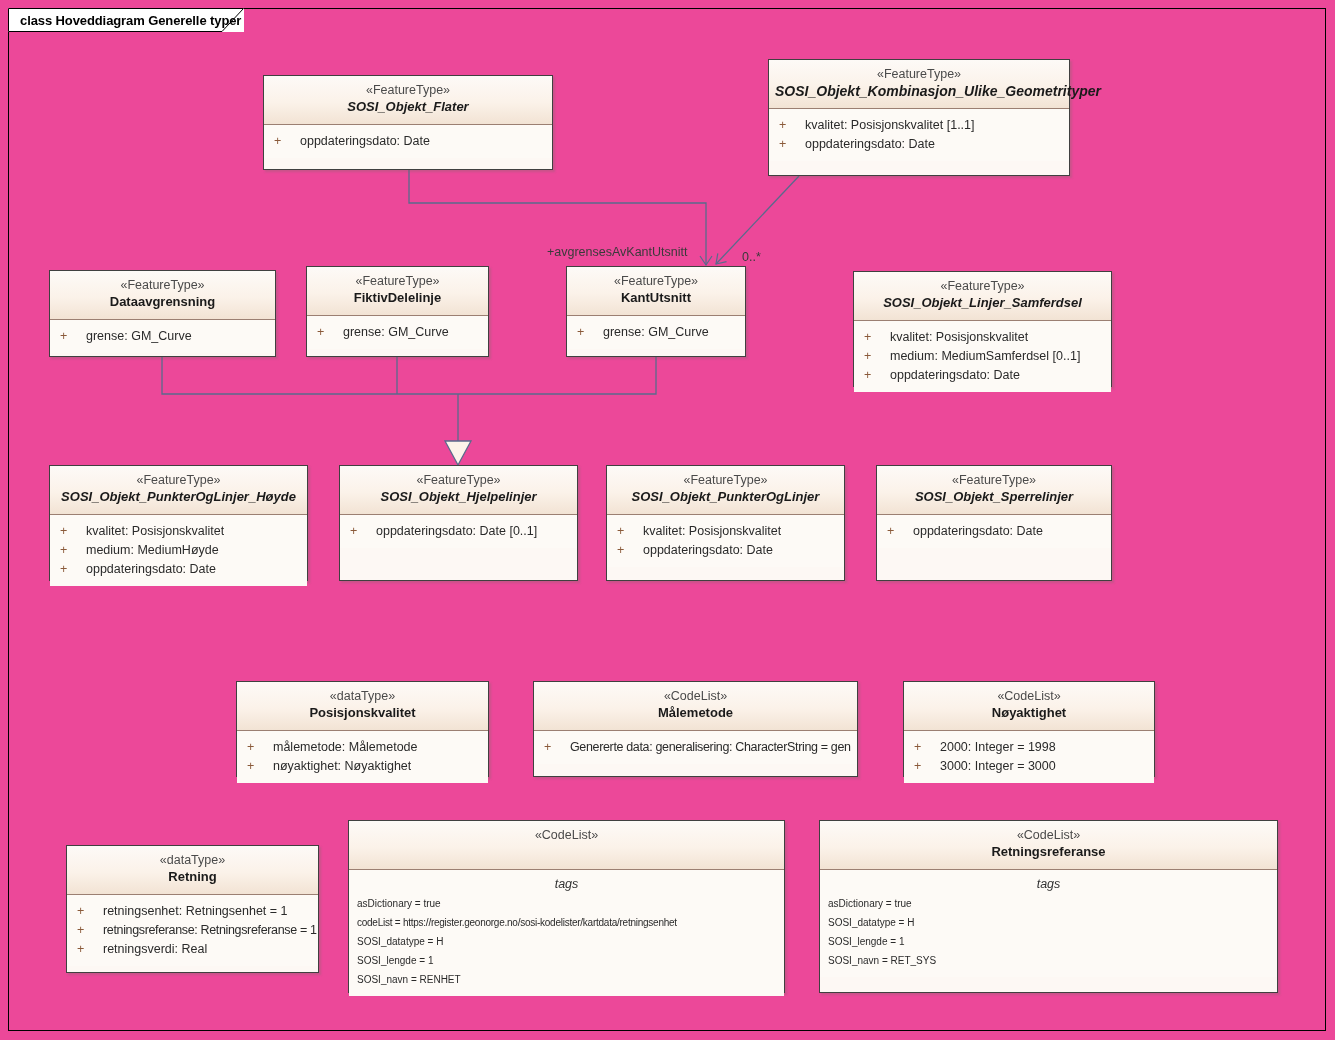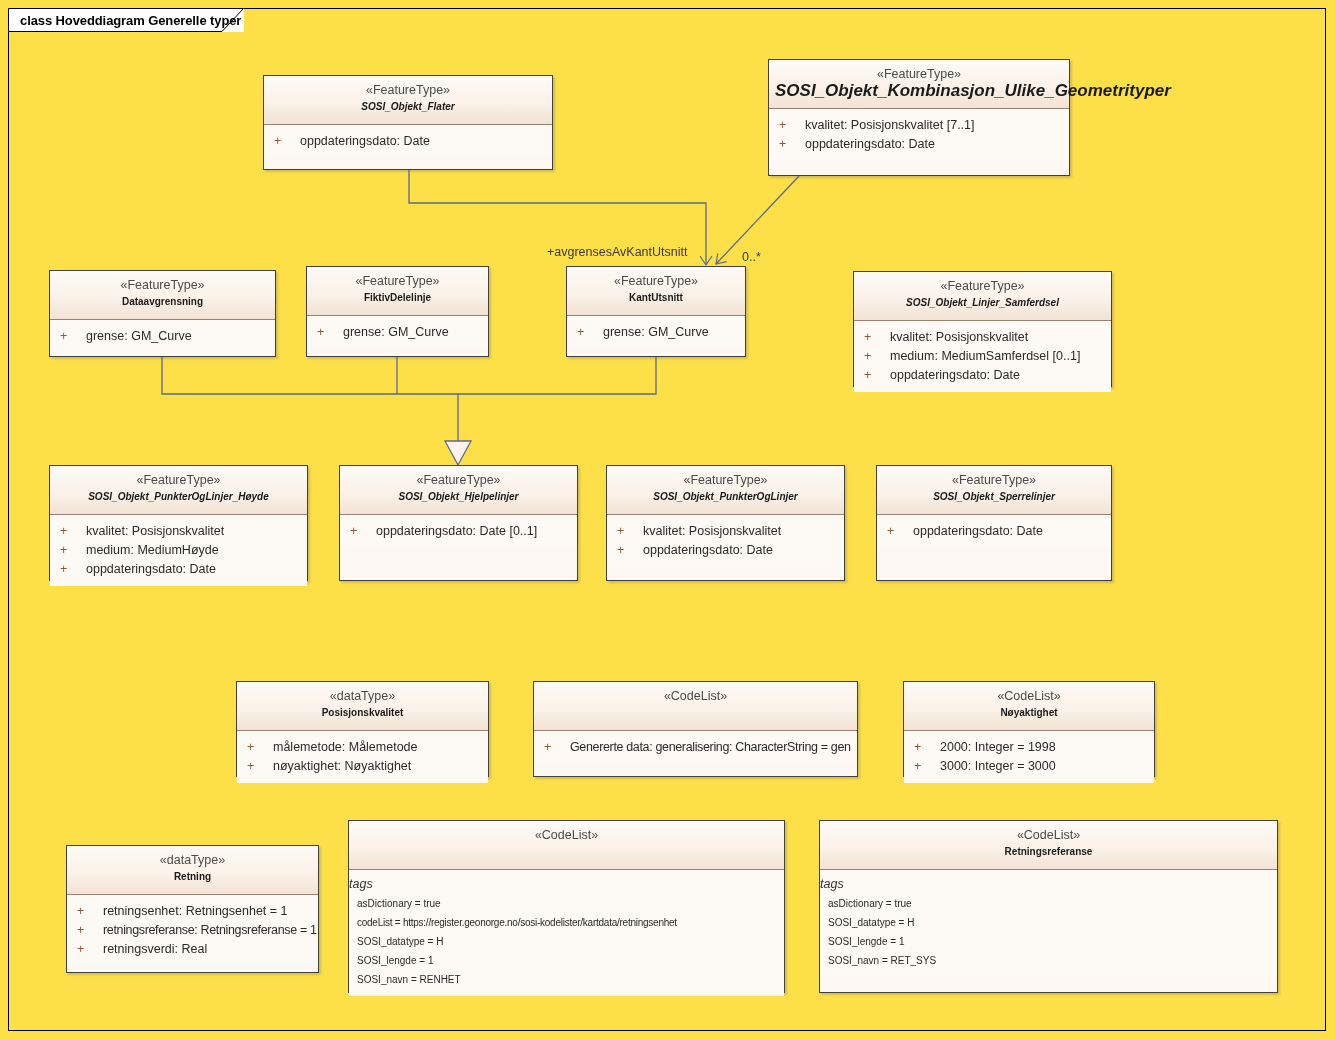--- a/index.html
+++ b/index.html
@@ -9,21 +9,21 @@
     background: #ffffff;
   }
   body {
     font-family: "Liberation Sans", sans-serif;
     color: #1d1d1d;
   }
   #canvas {
     position: relative;
     width: 1335px;
     height: 1040px;
-    background: #fde047;
+    background: #ec4899;
     overflow: hidden;
   }
 
   
   .frame {
     position: absolute;
     left: 8px;
     top: 8px;
     width: 1318px;
     height: 1023px;
@@ -90,21 +90,21 @@
     text-align: center;
     padding: 6px 6px 7px 6px;
   }
   .node .stereo {
     font-size: 12.5px;
     color: #4a4a4a;
     line-height: 16px;
     white-space: nowrap;
   }
   .node .cname {
-    font-size: 10px;
+    font-size: 13px;
     font-weight: bold;
     color: #1a1a1a;
     line-height: 18px;
     white-space: nowrap;
   }
   .node .cname.abstract {
     font-style: italic;
   }
   .node .body {
     box-sizing: border-box;
@@ -131,21 +131,21 @@
   }
   .node .attr.squeeze .sig {
     letter-spacing: -0.35px;
   }
 
   
   .node .tags-head {
     font-size: 12.5px;
     font-style: italic;
     color: #333333;
-    text-align: left;
+    text-align: center;
     line-height: 20px;
     padding-top: 4px;
   }
   .node .tag-line {
     font-size: 10px;
     line-height: 19px;
     color: #2a2a2a;
     white-space: nowrap;
     padding-left: 8px;
     overflow: hidden;
@@ -203,26 +203,26 @@
       <div class="attr">
         <span class="vis">+</span>
         <span class="sig">oppdateringsdato: Date</span>
       </div>
     </div>
   </div>
 
   <div class="node" style="left:768px; top:59px; width:302px; height:117px;">
     <div class="head" style="height:49px;">
       <div class="stereo">«FeatureType»</div>
-      <div class="cname abstract" style="font-size:17px;">SOSI_Objekt_Kombinasjon_Ulike_Geometrityper</div>
-    </div>
-    <div class="body">
-      <div class="attr">
-        <span class="vis">+</span>
-        <span class="sig">kvalitet: Posisjonskvalitet [7..1]</span>
+      <div class="cname abstract" style="font-size:14px;">SOSI_Objekt_Kombinasjon_Ulike_Geometrityper</div>
+    </div>
+    <div class="body">
+      <div class="attr">
+        <span class="vis">+</span>
+        <span class="sig">kvalitet: Posisjonskvalitet [1..1]</span>
       </div>
       <div class="attr">
         <span class="vis">+</span>
         <span class="sig">oppdateringsdato: Date</span>
       </div>
     </div>
   </div>
 
   <div class="node" style="left:49px; top:270px; width:227px; height:87px;">
     <div class="head" style="height:49px;">
@@ -361,20 +361,21 @@
       <div class="attr">
         <span class="vis">+</span>
         <span class="sig">nøyaktighet: Nøyaktighet</span>
       </div>
     </div>
   </div>
 
   <div class="node" style="left:533px; top:681px; width:325px; height:96px;">
     <div class="head" style="height:49px;">
       <div class="stereo">«CodeList»</div>
+      <div class="cname">Målemetode</div>
     </div>
     <div class="body">
       <div class="attr squeeze">
         <span class="vis">+</span>
         <span class="sig">Genererte data: generalisering: CharacterString = gen</span>
       </div>
     </div>
   </div>
 
   <div class="node" style="left:903px; top:681px; width:252px; height:96px;">

